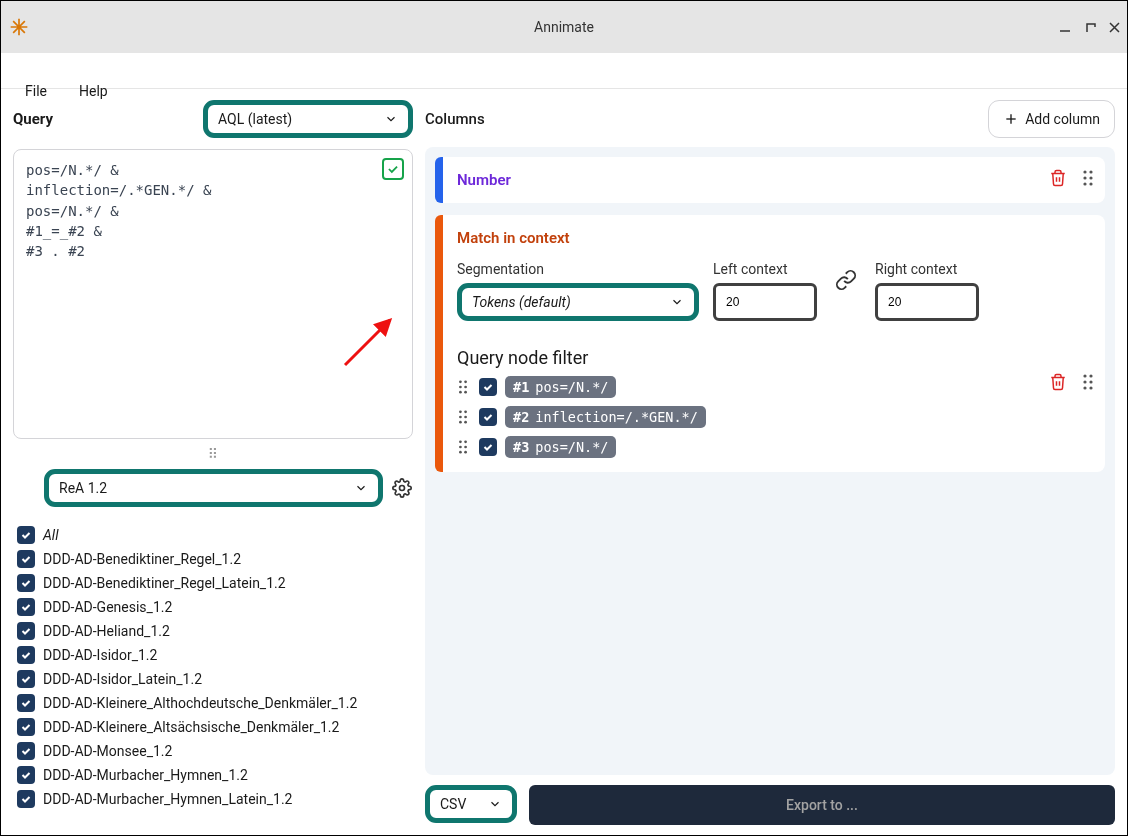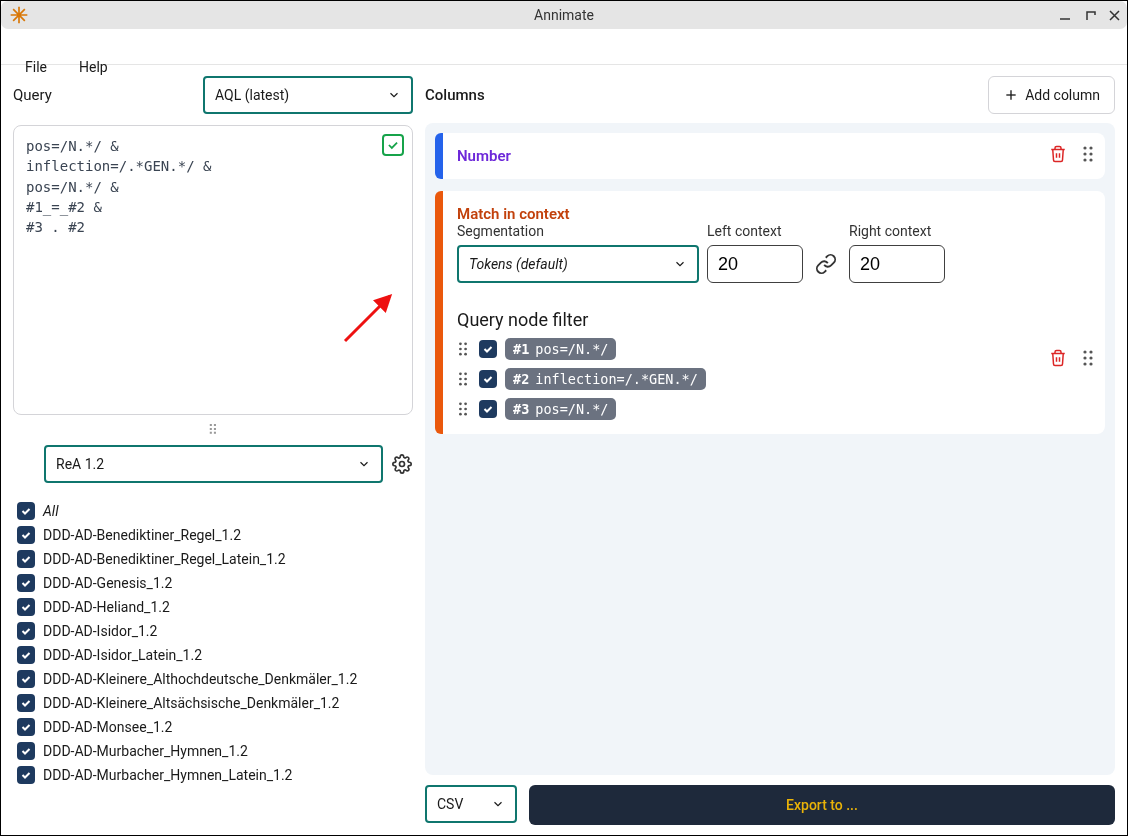--- a/index.html
+++ b/index.html
@@ -1,74 +1,74 @@
 <!DOCTYPE html>
 <html><head>
 <meta charset="utf-8">
 <style>
 * { box-sizing: border-box; margin: 0; padding: 0; }
 body { font-family: -apple-system, BlinkMacSystemFont, "Segoe UI", Roboto, sans-serif; font-size: 14px; color: #1a1a1a; background: #fff; }
 .window { width: 1128px; height: 836px; border: 1px solid #000; position: relative; display: flex; flex-direction: column; }
-.titlebar { height: 28px; background: #e5e5e5; display: flex; align-items: center; position: relative; padding: 0 8px; border-radius: 7px; }
+.titlebar { height: 52px; background: #e5e5e5; display: flex; align-items: center; position: relative; padding: 0 8px; }
 .titlebar .logo { width: 20px; height: 20px; color: #d97706; display:flex; align-items:center; justify-content:center; }
 .titlebar .title { position: absolute; left: 50%; transform: translateX(-50%); font-size: 14px; color: #333; }
 .titlebar .win-controls { position: absolute; right: 6px; top: 0; height: 100%; display: flex; align-items: center; gap: 12px; color: #333; }
 .titlebar .win-controls span { cursor: pointer; font-size: 16px; display:flex; align-items:center; }
 .menubar { height: 36px; display: flex; align-items: center; padding: 0 24px; gap: 32px; border-bottom: 1px solid #e5e5e5; }
 .menubar span { cursor: pointer; margin-top: 40px; }
 .content { flex: 1; display: flex; overflow: hidden; padding: 10px 12px; gap: 12px; }
 .left-pane { width: 400px; display: flex; flex-direction: column; gap: 10px; }
 .right-pane { flex: 1; display: flex; flex-direction: column; }
 .query-header { display: flex; align-items: center; justify-content: space-between; height: 40px; }
-.query-header h3 { font-weight: 400; font-size: 15px; }
-.select { border: 2px solid #0f766e; border-radius: 4px; height: 38px; padding: 0 10px; display: flex; align-items: center; justify-content: space-between; background: #fff; cursor: pointer; gap: 10px; }
+.query-header h3 { font-weight: 700; font-size: 15px; }
+.select { border: 5px solid #0f766e; border-radius: 11px; height: 38px; padding: 0 10px; display: flex; align-items: center; justify-content: space-between; background: #fff; cursor: pointer; gap: 10px; }
 .select.lang { width: 210px; }
 .chevron { width: 14px; height: 14px; }
 .query-box { border: 1px solid #d4d4d8; border-radius: 8px; height: 290px; padding: 10px 12px; position: relative; font-family: ui-monospace, Menlo, Consolas, monospace; font-size: 14px; line-height: 1.45; white-space: pre; color: #3a4452; }
 .query-valid { position: absolute; top: 8px; right: 8px; width: 22px; height: 22px; border: 2px solid #16a34a; border-radius: 4px; display: flex; align-items: center; justify-content: center; color: #16a34a; }
 .arrow-annot { position: absolute; top: 160px; right: 12px; width: 60px; height: 60px; pointer-events:none; }
 .splitter { display:flex; justify-content:center; color:#999; height:10px; align-items:center; user-select:none; }
 .corpus-row { display: flex; align-items: center; gap: 8px; padding-left: 31px; }
 .corpus-select { flex: 1; }
 .gear { width: 22px; height: 22px; cursor: pointer; color: #333; display:flex; align-items:center; justify-content:center; }
 .corpus-list { flex: 1; overflow-y: auto; padding: 6px 2px 0 4px; }
 .corpus-item { display: flex; align-items: center; gap: 8px; padding: 3px 0; }
 .checkbox { width: 18px; height: 18px; background: #1e3a5f; border-radius: 4px; display: flex; align-items: center; justify-content: center; color: #fff; flex-shrink: 0; }
 .corpus-item.all span.label-text { font-style: italic; }
 .columns-header { display: flex; align-items: center; justify-content: space-between; height: 40px; margin-bottom: 8px; }
 .columns-header h3 { font-weight: 500; font-size: 15px; }
-.add-col-btn { border: 1px solid #d4d4d8; border-radius: 6px; height: 38px; padding: 0 14px; display: flex; align-items: center; gap: 6px; background: #fff; cursor: pointer; }
+.add-col-btn { border: 1px solid #d4d4d8; border-radius: 11px; height: 38px; padding: 0 14px; display: flex; align-items: center; gap: 6px; background: #fff; cursor: pointer; }
 .columns-body { flex: 1; background: #f1f5f9; border-radius: 8px; padding: 10px; display: flex; flex-direction: column; gap: 12px; overflow-y: auto; }
 .col-card { background: #fff; border-radius: 8px; position: relative; padding: 14px 16px 14px 22px; }
 .col-card::before { content: ""; position: absolute; left: 0; top: 0; bottom: 0; width: 8px; border-radius: 6px 0 0 6px; }
 .col-card.number::before { background: #2563eb; }
 .col-card.match::before { background: #ea580c; }
 .col-card .card-title { font-weight: 600; font-size: 15px; }
 .col-card.number .card-title { color: #6d28d9; }
 .col-card.match .card-title { color: #c2410c; }
 .card-actions { position: absolute; right: 10px; display: flex; align-items: center; gap: 14px; }
 .col-card.number .card-actions { top: 12px; }
 .col-card.match .card-actions { top: 158px; }
 .trash { color: #dc2626; cursor: pointer; }
 .drag { color: #555; cursor: grab; }
-.match-grid { display: flex; gap: 8px; align-items: flex-end; }
+.match-grid { display: flex; gap: 14px; margin-top: 14px; }
 .field-block { display: flex; flex-direction: column; gap: 6px; }
 .field-block label { font-size: 14px; color: #333; }
 .seg-select { width: 242px; font-style: italic; }
-.ctx-input { width: 96px; height: 38px; border: 1px solid #404040; border-radius: 6px; padding: 0 10px; font-size: 18px; }
+.ctx-input { width: 104px; height: 38px; border: 3px solid #404040; border-radius: 6px; padding: 0 10px; font-size: 12px; }
 .link-icon { width: 30px; height: 38px; display:flex; align-items:center; justify-content:center; color:#333; margin-bottom:0px;}
 .qnf-title { margin-top: 26px; font-size: 18px; }
 .filter-list { margin-top: 8px; display: flex; flex-direction: column; gap: 8px; }
 .filter-row { display: flex; align-items: center; gap: 8px; }
 .filter-drag { color: #555; cursor: grab; width:14px; display:flex; }
 .filter-pill { background: #6b7280; color: #fff; border-radius: 5px; padding: 3px 8px; font-family: ui-monospace, Menlo, Consolas, monospace; font-size: 13.5px; display: flex; gap: 6px; align-items: baseline; }
 .filter-pill .num { font-weight: 600; }
 .footer { display: flex; gap: 12px; padding: 10px 0 0 0; }
 .csv-select { width: 92px; }
-.export-btn { flex: 1; height: 40px; background: #1e293b; color: #eab308; border-radius: 6px; display: flex; align-items: center; justify-content: center; cursor: pointer; font-weight: 500; }
+.export-btn { flex: 1; height: 40px; background: #1e293b; color: #a3a3a3; border-radius: 6px; display: flex; align-items: center; justify-content: center; cursor: pointer; font-weight: 500; }
 svg { display:block; }
 </style>
 </head>
 <body>
 
 <div class="window">
 
   <div class="titlebar">
     <span class="logo">
       <svg viewBox="0 0 24 24" width="20" height="20" fill="none" stroke="currentColor" stroke-width="2">

